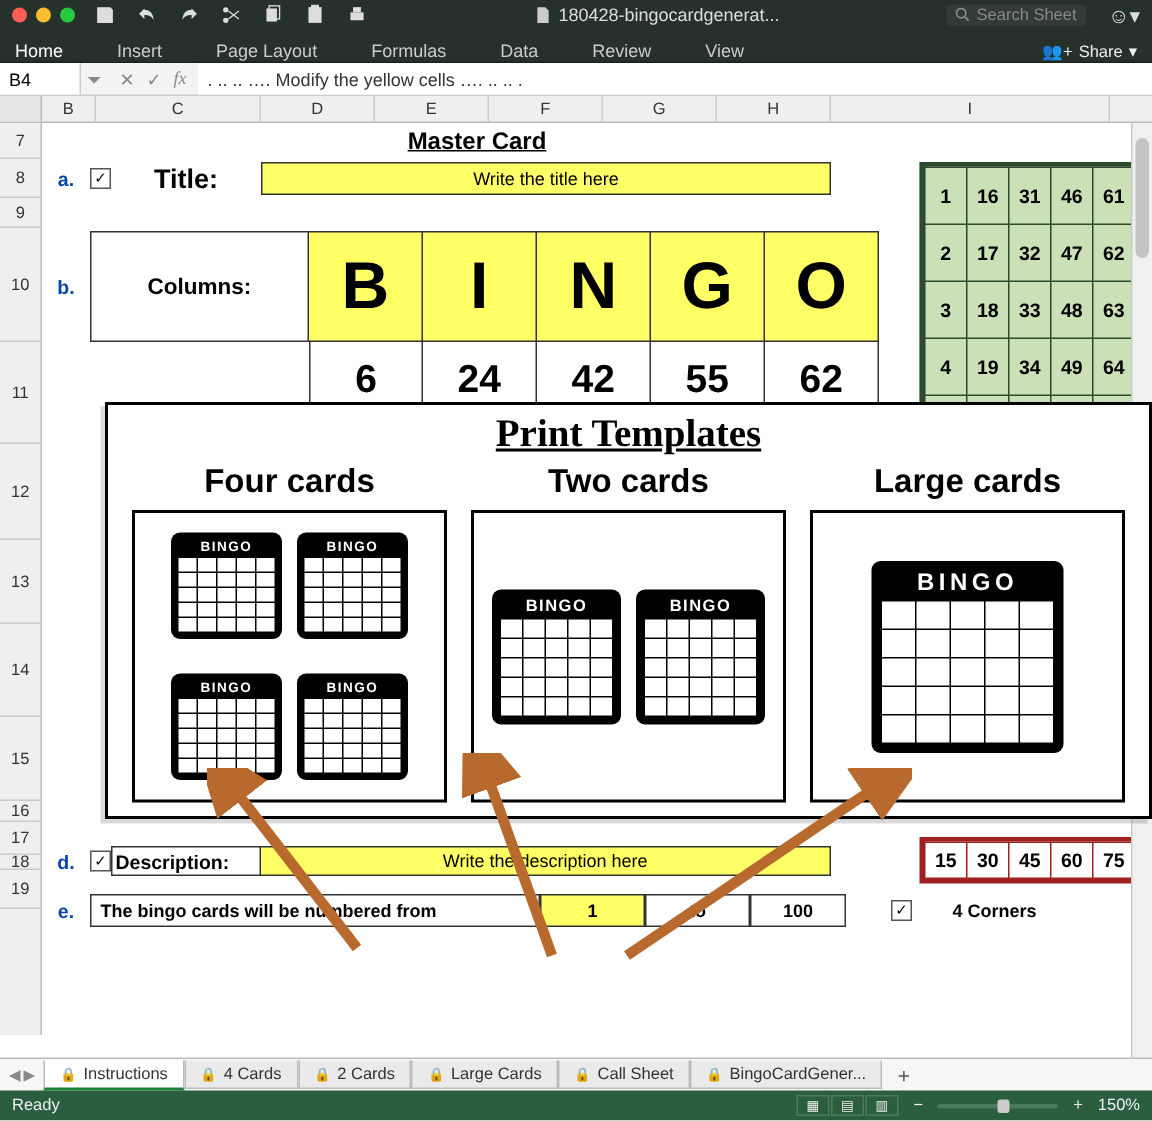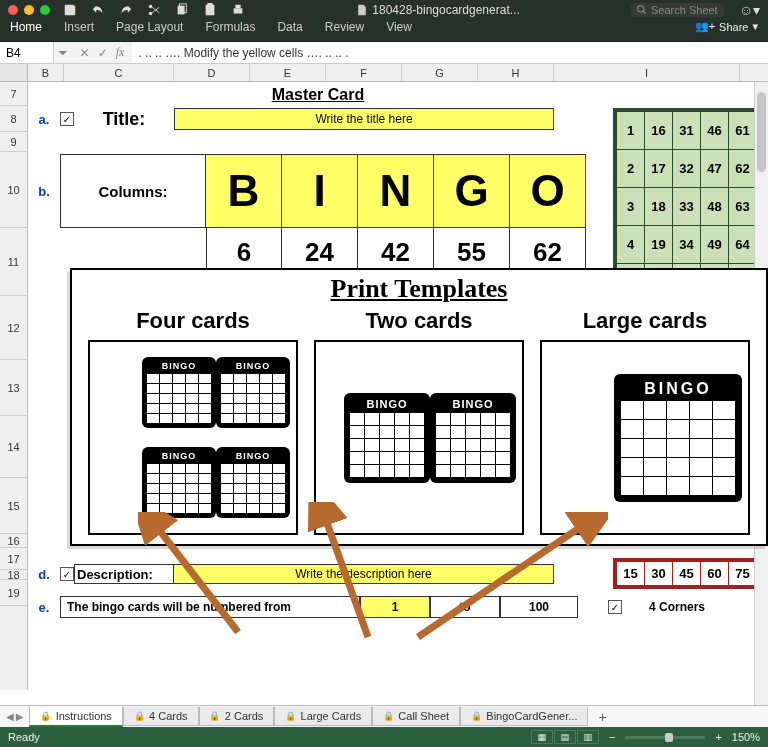--- a/index.html
+++ b/index.html
@@ -10,21 +10,21 @@
 .traffic { display: flex; gap: 6px; margin-right: 8px; }
 .traffic span { width: 10px; height: 10px; border-radius: 50%; display: block; }
 .tr-red { background:#ff5f57; } .tr-yel { background:#febc2e; } .tr-grn { background:#28c840; }
 .tb-icons { display: flex; gap: 14px; color: #ccc; align-items: center; }
 .tb-icons svg { width:14px; height:14px; fill:#ddd; }
 .tb-filename { flex: 1; text-align: center; color: #ddd; font-size: 12px; display:flex; align-items:center; justify-content:center; gap:4px;}
 .tb-search { display:flex; align-items:center; gap:4px; color:#888; font-size:11px; background:rgba(255,255,255,.05); border-radius:3px; padding:1px 6px;}
 .tb-right { color:#ddd; margin-left:10px; font-size:14px;}
 
 
-.ribbon { background: #27312b; height: 22px; display: flex; align-items: flex-start; padding: 0 10px; gap: 22px; color: #bbb; font-size: 12px; border-bottom:1px solid #1a221d;}
+.ribbon { background: #27312b; height: 22px; display: flex; align-items: flex-end; padding: 0 10px; gap: 36px; color: #bbb; font-size: 12px; border-bottom:1px solid #1a221d;}
 .ribbon .tab { color:#ccc; cursor:pointer;}
 .ribbon .tab.active { color:#fff; }
 .ribbon .spacer { flex:1; }
 .share-btn { color:#eee; display:flex; align-items:center; gap:4px; font-size:11px;}
 
 
 .fbar { height:22px; display:flex; align-items:center; background:#f3f3f3; border-bottom:1px solid #ccc; font-size:12px;}
 .namebox { width:54px; border-right:1px solid #ccc; padding:4px 6px; background:#fff; height:100%; display:flex; align-items:center;}
 .fbar .icons { display:flex; align-items:center; gap:8px; padding:0 8px; color:#888;}
 .fbar .fx { font-style:italic; font-family: 'Times New Roman', serif;}
@@ -65,21 +65,21 @@
 .numgrid { position:absolute; right:8px; top:26px; border:3px solid #2c4a2c; background:#a8c090;}
 .numgrid table { border-collapse:collapse;}
 .numgrid td { width:28px; height:38px; border:1px solid #2c4a2c; text-align:center; font-size:13px; font-weight:bold; background:#cce0b8;}
 
 
 .overlay { position:absolute; top:186px; left:42px; width:698px; height:278px; background:#fff; border:2px solid #000; z-index:10; box-shadow: -3px 3px 0 rgba(0,0,0,.15);}
 .ov-title { text-align:center; font-size:26px; font-weight:bold; text-decoration:underline; margin-top:4px; font-family:'Times New Roman', serif;}
 .ov-row { display:flex; justify-content:space-around; padding:0 8px;}
 .ov-col { text-align:center;}
 .ov-lbl { font-size:22px; font-weight:bold; margin:4px 0 6px; font-family: Arial; }
-.card-box { width:210px; height:195px; border:2px solid #000; display:flex; flex-wrap:wrap; align-items:center; justify-content:flex-end; gap:0; padding:6px;}
+.card-box { width:210px; height:195px; border:2px solid #000; display:flex; flex-wrap:wrap; align-items:center; justify-content:center; gap:10px; padding:6px;}
 
 .mini-card { background:#000; border-radius:6px; padding:3px 4px 4px; display:inline-block;}
 .mini-card .hdr { color:#fff; font-size:9px; font-weight:bold; letter-spacing:1px; text-align:center; padding:1px 0 2px;}
 .mini-grid { background:#fff; display:grid; grid-template-columns:repeat(5,1fr); grid-template-rows:repeat(5,1fr); gap:1px; padding:1px; border-radius:2px;}
 .mini-grid div { background:#000; width:10px; height:8px;}
 .mini-card.sm .mini-grid div { width:12px; height:9px;}
 .mini-card.md { padding:4px 5px 5px;} .mini-card.md .hdr{font-size:11px;}
 .mini-card.md .mini-grid div { width:14px; height:12px;}
 .mini-card.lg { padding:5px 6px 6px;} .mini-card.lg .hdr{font-size:16px; letter-spacing:3px;}
 .mini-card.lg .mini-grid div { width:22px; height:18px;}
@@ -574,21 +574,21 @@
             </tr>
           </tbody>
         </table>
     </div>
 
     <div class="row19">
       <div class="lbl-a">e.</div>
       <div class="r19-txt" style="width:300px; padding:0 6px; justify-content:flex-start;">The bingo cards will be numbered from</div>
       <div class="r19-txt" style="width:70px; background:#ffff66;">1</div>
       <div class="r19-txt" style="width:70px;">to</div>
-      <div class="r19-txt" style="width:78px;">100</div>
+      <div class="r19-txt" style="width:64px;">100</div>
       <div style="width:30px;"></div>
       <span class="chk">✓</span>
       <div class="r19-txt" style="width:110px; border:none;">4 Corners</div>
     </div>
   </div>
 </div>
 
 <div class="vscroll">
     <div class="thumb"></div>
   </div>

